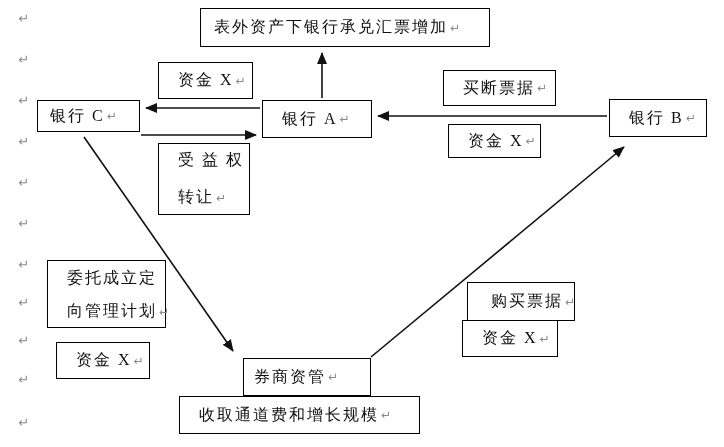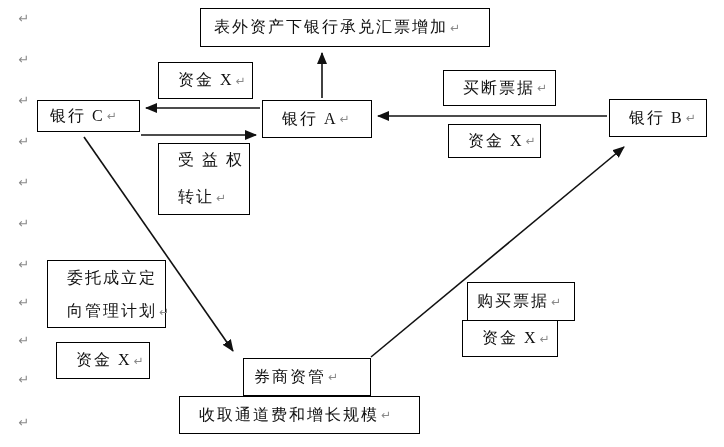--- a/index.html
+++ b/index.html
@@ -129,21 +129,21 @@
   <div class="box two-line" style="left:47px;top:260px;width:119px;height:68px;line-height:33px">
     <span>委托成立定</span>
     <span><span class="inline-line">向管理计划</span><span class="cr">↵</span></span>
   </div>
 
   <div class="box" style="left:56px;top:342px;width:94px;height:37px">
     <span>资金 X</span>
       <span class="cr">↵</span>
   </div>
 
-  <div class="box" style="left:467px;top:282px;width:108px;height:39px;padding-left:9px">
+  <div class="box" style="left:467px;top:282px;width:108px;height:39px;padding-left:23px">
     <span>购买票据</span>
       <span class="cr">↵</span>
   </div>
 
   <div class="box" style="left:462px;top:320px;width:96px;height:37px">
     <span>资金 X</span>
       <span class="cr">↵</span>
   </div>
 
   <div class="box" style="left:243px;top:358px;width:128px;height:38px;padding-left:10px">

